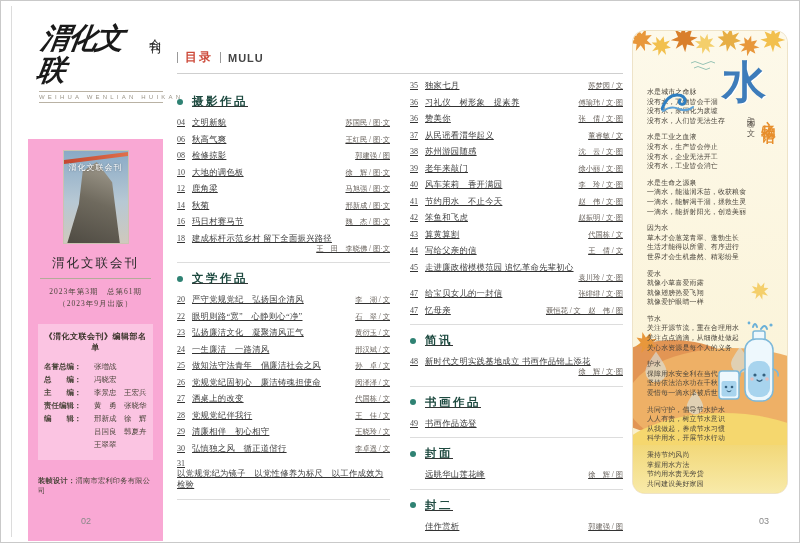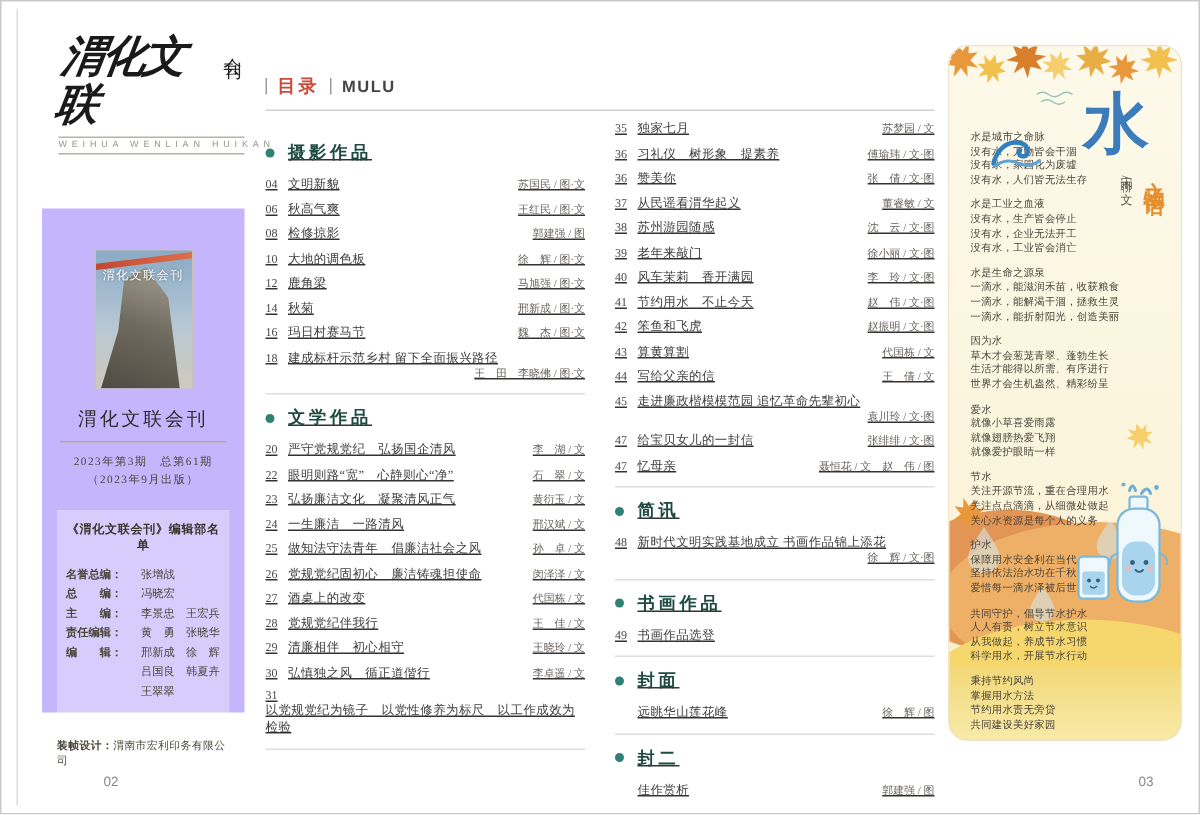--- a/index.html
+++ b/index.html
@@ -12,22 +12,22 @@
   .masthead{position:absolute;left:38px;top:22px;width:124px;}
   .mast-row{display:flex;align-items:flex-start;}
   .calli{font-size:29px;font-weight:bold;font-style:italic;letter-spacing:-2px;
          display:inline-block;transform:skewX(-8deg);color:#1a1a1a;line-height:1.1;}
   .mast-suffix{writing-mode:vertical-rl;font-size:12px;letter-spacing:3px;color:#222;margin-left:5px;margin-top:6px;}
   .romanized{margin-top:4px;border-top:1px solid #b9b2a4;border-bottom:1px solid #b9b2a4;
              padding:2px 0;font-size:6px;letter-spacing:3.2px;color:#9a9488;
              font-family:"Liberation Sans","DejaVu Sans",sans-serif;white-space:nowrap;}
 
   
-  .sidebar{position:absolute;left:27px;top:138px;width:135px;height:336px;background:#c4b5fd;
-           padding:24px 10px;}
+  .sidebar{position:absolute;left:27px;top:138px;width:135px;height:402px;background:#f9a8d4;
+           padding:8px 10px;}
   .cover{width:64px;height:92px;margin:4px auto 12px;position:relative;
          background:linear-gradient(180deg,#89aac6 0%,#b7c8d4 55%,#cfc9bd 100%);
          box-shadow:0 0 0 1px #cbc2b2;overflow:hidden;}
   .cover-mountain{position:absolute;inset:0;
          clip-path:polygon(30% 22%,52% 12%,76% 34%,88% 100%,6% 100%,24% 58%);
          background:linear-gradient(200deg,#b8b2a4 0%,#6f6a5e 55%,#4e4a42 100%);}
   .cover-ribbon{position:absolute;top:5px;left:-4px;right:-4px;height:4px;
          background:linear-gradient(90deg,#c2452f,#e0714d);transform:rotate(-7deg);}
   .cover-title{position:absolute;top:11px;left:0;right:0;text-align:center;color:#fff;
          font-size:8px;letter-spacing:1px;text-shadow:0 0 2px rgba(0,0,0,.45);}
@@ -35,21 +35,21 @@
   .issue-rule{height:1px;background:#b4ab99;margin:0 2px 7px;}
   .issue-line{text-align:center;font-size:7.5px;color:#4c463c;letter-spacing:1px;line-height:12px;}
   .ed-card{margin-top:14px;background:rgba(255,255,255,0.32);padding:7px 6px 9px;}
   .ed-title{font-size:8px;font-weight:bold;color:#3a342a;text-align:center;margin-bottom:7px;letter-spacing:0.5px;}
   .ed-row{display:flex;font-size:7.5px;color:#4c463c;line-height:13px;}
   .ed-role{width:50px;flex:none;font-weight:bold;}
   .ed-names{flex:1;}
   .design-credit{margin-top:16px;font-size:7.2px;color:#4c463c;letter-spacing:0.3px;}
   .design-credit b{font-weight:bold;}
   .pagenum{position:absolute;font-size:9px;color:#888;font-family:"Liberation Sans","DejaVu Sans",sans-serif;}
-  .pn-left{left:68px;bottom:16px;}
+  .pn-left{left:80px;bottom:16px;}
   .pn-right{right:30px;bottom:16px;}
 
   
   .toc{position:absolute;left:176px;top:48px;width:446px;}
   .toc-head{display:flex;align-items:center;padding-bottom:7px;border-bottom:1px solid #cfcfcf;}
   .tick{width:1px;height:11px;background:#999;margin-right:7px;}
   .toc-cn{color:#cd4a3a;font-size:12px;font-weight:bold;letter-spacing:2px;}
   .divider{width:1px;height:11px;background:#999;margin:0 7px;}
   .toc-py{font-size:11px;font-weight:bold;color:#444;letter-spacing:1px;
           font-family:"Liberation Sans","DejaVu Sans",sans-serif;}

